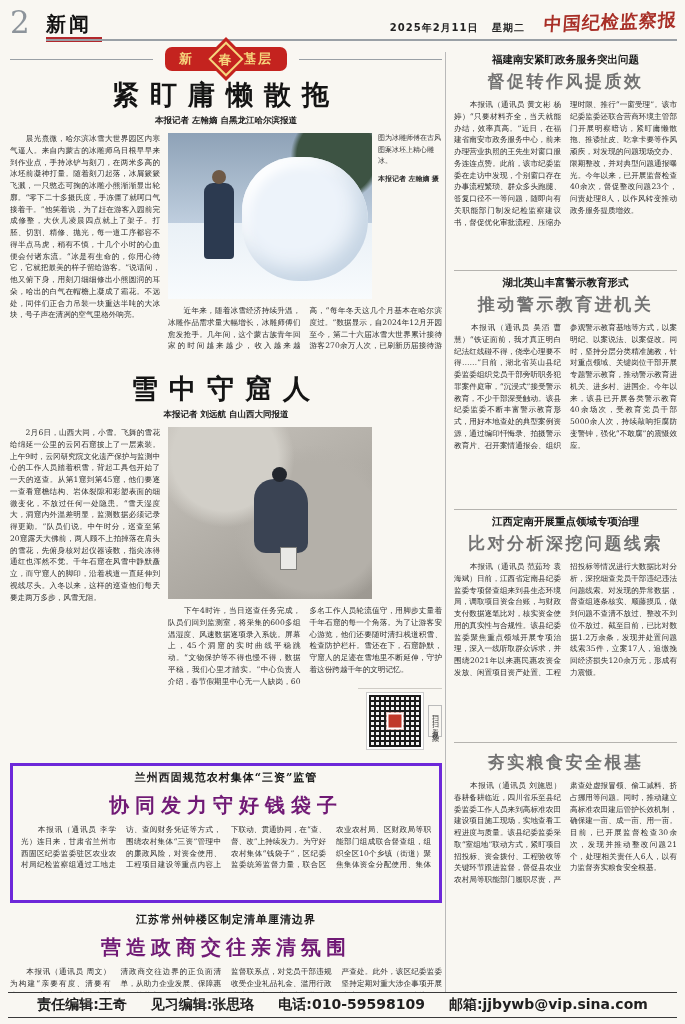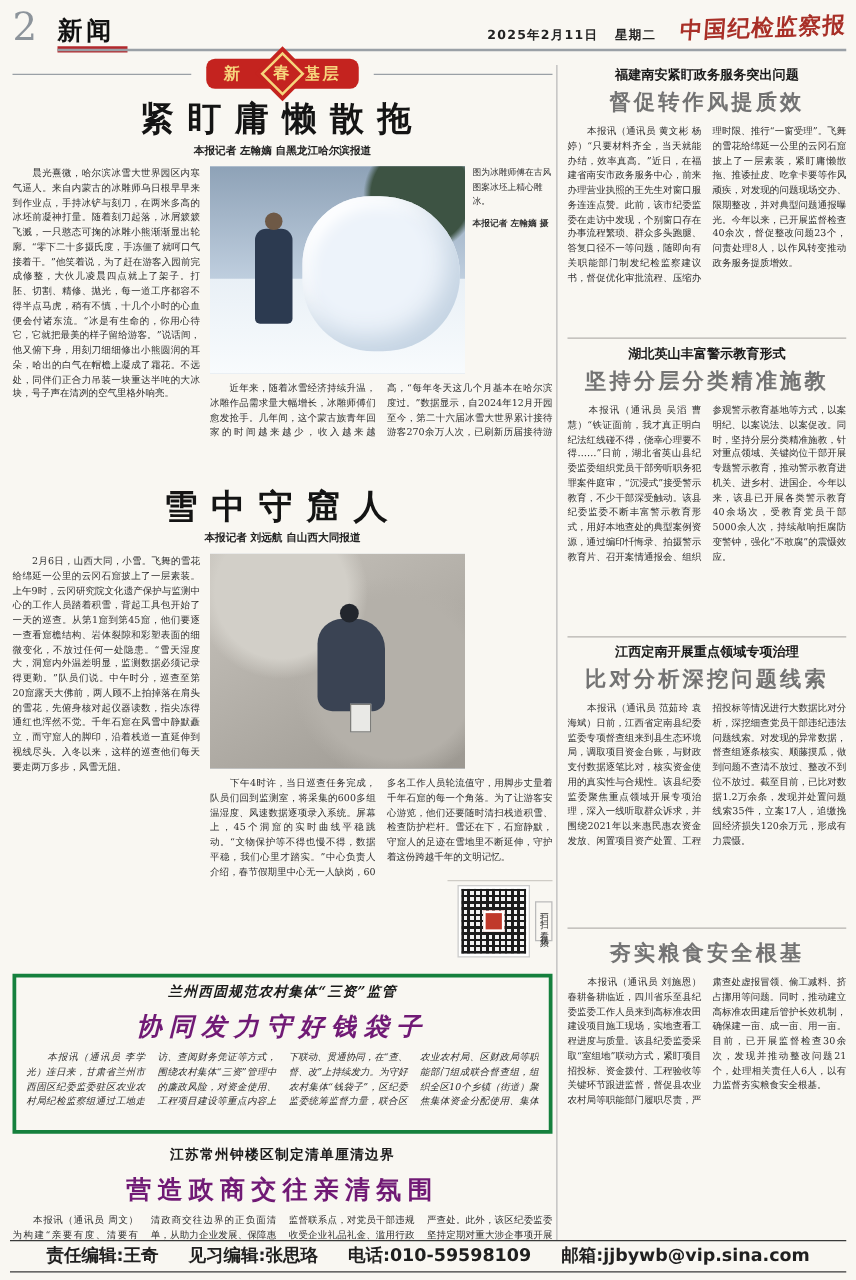--- a/index.html
+++ b/index.html
@@ -71,21 +71,21 @@
   .qr-box{position:absolute;right:0;bottom:0;width:84px;height:64px;background:#f9f7f2;
           display:flex;align-items:center;justify-content:flex-end;border-top:1px solid #cfccc6;}
   .qr{width:52px;height:52px;position:relative;border:2px solid #fff;outline:1px solid #ccc;
       background:repeating-linear-gradient(0deg,#1c1c1c 0 2px,rgba(0,0,0,0) 2px 5px),
                  repeating-linear-gradient(90deg,#1c1c1c 0 2px,#f2f2f2 2px 5px);}
   .qr::after{content:"";position:absolute;left:50%;top:50%;width:13px;height:13px;
              transform:translate(-50%,-50%);background:#c0392b;border:2px solid #fff;}
   .qr-label{writing-mode:vertical-rl;font-size:7px;letter-spacing:3px;color:#333;margin-left:5px;
             border:1px solid #bbb;padding:3px 1px;}
   
-  .redbox{border:3px solid #15803d;margin-top:8px;padding:4px 8px 6px;font-style:italic;}
+  .redbox{border:3px solid #6d28d9;margin-top:8px;padding:4px 8px 18px;}
   .bottom-article{margin-top:9px;}
   
   .sb-article{padding:5px 0 9px;}
   .sb-article + .sb-article{border-top:1px solid #b5b3af;}
   
   .footer{position:absolute;left:8px;right:8px;bottom:6px;border-top:1.5px solid #3a3a3a;border-bottom:1px solid #3a3a3a;
           height:24px;display:flex;align-items:center;justify-content:center;gap:24px;
           font-size:14px;font-weight:bold;color:#1f1f1f;background:#f9f7f2;font-family:"DejaVu Sans",sans-serif;}
 </style>
 </head>
@@ -137,21 +137,21 @@
             <div class="caption">
               <span>图为冰雕师傅在古风图案冰坯上精心雕冰。</span>
               <span class="credit">本报记者 左翰嫡 摄</span>
             </div>
           </div>
           <div class="cols2 bodytext" style="height:56px;margin-top:6px;">　　近年来，随着冰雪经济持续升温，冰雕作品需求量大幅增长，冰雕师傅们愈发抢手。几年间，这个蒙古族青年回家的时间越来越少，收入越来越高，“每年冬天这几个月基本在哈尔滨度过。”数据显示，自2024年12月开园至今，第二十六届冰雪大世界累计接待游客270余万人次，已刷新历届接待游客人数纪录。一刀一凿间，春天正在冰城被悄悄雕刻出来。</div>
         </div>
       </div>
     </div>
 
-    <div style="margin-top:24px;">
+    <div style="margin-top:8px;">
       <div class="h1">雪中守窟人</div>
       <div class="byline">本报记者 刘远航 自山西大同报道</div>
       <div class="a-body">
         <div class="col-intro bodytext" style="height:328px;">　　2月6日，山西大同，小雪。飞舞的雪花给绵延一公里的云冈石窟披上了一层素装。上午9时，云冈研究院文化遗产保护与监测中心的工作人员踏着积雪，背起工具包开始了一天的巡查。从第1窟到第45窟，他们要逐一查看窟檐结构、岩体裂隙和彩塑表面的细微变化，不放过任何一处隐患。“雪天湿度大，洞窟内外温差明显，监测数据必须记录得更勤。”队员们说。中午时分，巡查至第20窟露天大佛前，两人顾不上拍掉落在肩头的雪花，先俯身核对起仪器读数，指尖冻得通红也浑然不觉。千年石窟在风雪中静默矗立，而守窟人的脚印，沿着栈道一直延伸到视线尽头。入冬以来，这样的巡查他们每天要走两万多步，风雪无阻。</div>
         <div class="a-right">
           <div class="photo-row">
             <div class="photo photo2">
               <div class="p2-rock"></div>
               <div class="p2-person"></div>
               <div class="p2-device"></div>
@@ -179,26 +179,26 @@
       <div class="h2" style="letter-spacing:5px;">营造政商交往亲清氛围</div>
       <div class="cols4 bodytext" style="height:50px;">　　本报讯（通讯员 周文）为构建“亲要有度、清要有为”的政商关系，江苏省常州市钟楼区纪委监委近日出台厘清政商交往边界的正负面清单，从助力企业发展、保障惠企政策落实、用心用情服务等方面明确行为规范。围绕廉洁监督联系点，对党员干部违规收受企业礼品礼金、滥用行政执法权干扰企业正常经营、在涉企服务中推诿拖延等行为从严查处。此外，该区纪委监委坚持定期对重大涉企事项开展走访调研，收集意见建议，推动亲清政商关系落地见效，持续营造良好营商环境。</div>
     </div>
   </div>
 
   <div class="sidebar">
 
     <div class="sb-article">
       <div class="sb-kicker">福建南安紧盯政务服务突出问题</div>
       <div class="sb-h">督促转作风提质效</div>
-      <div class="cols2 bodytext" style="height:162px;">　　本报讯（通讯员 黄文彬 杨婷）“只要材料齐全，当天就能办结，效率真高。”近日，在福建省南安市政务服务中心，前来办理营业执照的王先生对窗口服务连连点赞。此前，该市纪委监委在走访中发现，个别窗口存在办事流程繁琐、群众多头跑腿、答复口径不一等问题，随即向有关职能部门制发纪检监察建议书，督促优化审批流程、压缩办理时限、推行“一窗受理”。飞舞的雪花给绵延一公里的云冈石窟披上了一层素装，紧盯庸懒散拖、推诿扯皮、吃拿卡要等作风顽疾，对发现的问题现场交办、限期整改，并对典型问题通报曝光。今年以来，已开展监督检查40余次，督促整改问题23个，问责处理8人，以作风转变推动政务服务提质增效。</div>
+      <div class="cols2 bodytext" style="height:162px;">　　本报讯（通讯员 黄文彬 杨婷）“只要材料齐全，当天就能办结，效率真高。”近日，在福建省南安市政务服务中心，前来办理营业执照的王先生对窗口服务连连点赞。此前，该市纪委监委在走访中发现，个别窗口存在办事流程繁琐、群众多头跑腿、答复口径不一等问题，随即向有关职能部门制发纪检监察建议书，督促优化审批流程、压缩办理时限、推行“一窗受理”。该市纪委监委还联合营商环境主管部门开展明察暗访，紧盯庸懒散拖、推诿扯皮、吃拿卡要等作风顽疾，对发现的问题现场交办、限期整改，并对典型问题通报曝光。今年以来，已开展监督检查40余次，督促整改问题23个，问责处理8人，以作风转变推动政务服务提质增效。</div>
     </div>
 
     <div class="sb-article">
       <div class="sb-kicker">湖北英山丰富警示教育形式</div>
-      <div class="sb-h">坚持分层分类精准施教</div>
+      <div class="sb-h">推动警示教育进机关</div>
       <div class="cols2 bodytext" style="height:178px;">　　本报讯（通讯员 吴滔 曹慧）“铁证面前，我才真正明白纪法红线碰不得，侥幸心理要不得……”日前，湖北省英山县纪委监委组织党员干部旁听职务犯罪案件庭审，“沉浸式”接受警示教育，不少干部深受触动。该县纪委监委不断丰富警示教育形式，用好本地查处的典型案例资源，通过编印忏悔录、拍摄警示教育片、召开案情通报会、组织参观警示教育基地等方式，以案明纪、以案说法、以案促改。同时，坚持分层分类精准施教，针对重点领域、关键岗位干部开展专题警示教育，推动警示教育进机关、进乡村、进国企。今年以来，该县已开展各类警示教育40余场次，受教育党员干部5000余人次，持续敲响拒腐防变警钟，强化“不敢腐”的震慑效应。</div>
     </div>
 
     <div class="sb-article">
       <div class="sb-kicker">江西定南开展重点领域专项治理</div>
       <div class="sb-h">比对分析深挖问题线索</div>
       <div class="cols2 bodytext" style="height:172px;">　　本报讯（通讯员 范茹玲 袁海斌）日前，江西省定南县纪委监委专项督查组来到县生态环境局，调取项目资金台账，与财政支付数据逐笔比对，核实资金使用的真实性与合规性。该县纪委监委聚焦重点领域开展专项治理，深入一线听取群众诉求，并围绕2021年以来惠民惠农资金发放、闲置项目资产处置、工程招投标等情况进行大数据比对分析，深挖细查党员干部违纪违法问题线索。对发现的异常数据，督查组逐条核实、顺藤摸瓜，做到问题不查清不放过、整改不到位不放过。截至目前，已比对数据1.2万余条，发现并处置问题线索35件，立案17人，追缴挽回经济损失120余万元，形成有力震慑。</div>
     </div>
 
     <div class="sb-article">

